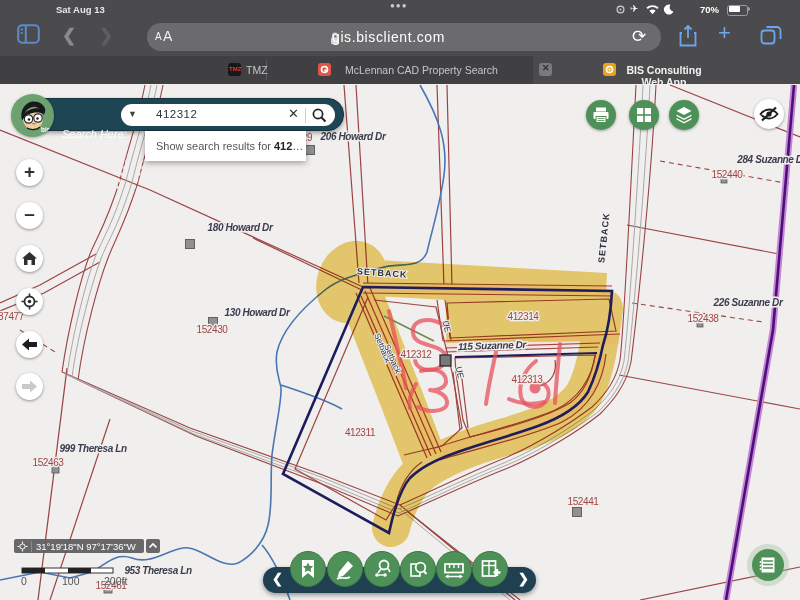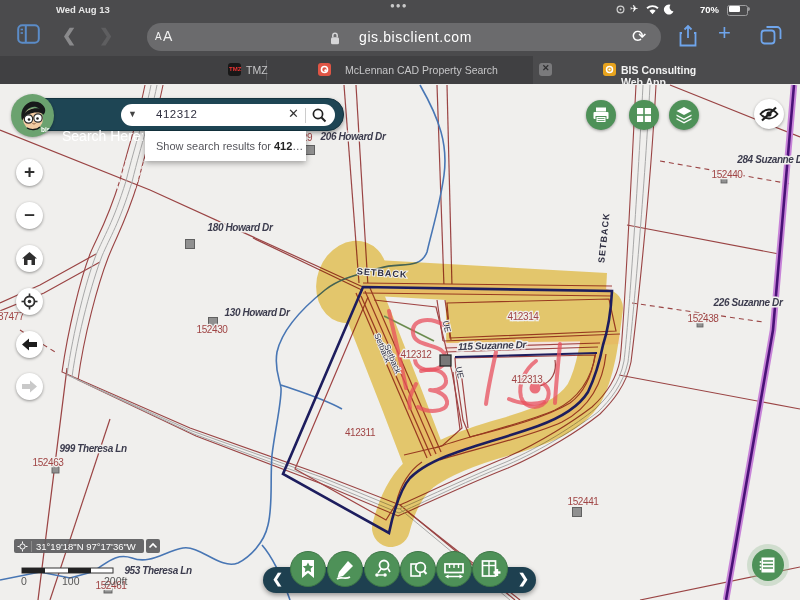--- a/index.html
+++ b/index.html
@@ -1,30 +1,30 @@
 <!DOCTYPE html>
 <html><head><meta charset="utf-8">
 <style>
   html,body{margin:0;padding:0;}
   body{width:800px;height:600px;overflow:hidden;font-family:"Liberation Sans",sans-serif;position:relative;background:#f0efed;}
   .abs{position:absolute;}
   
   #statusbar{left:0;top:0;width:800px;height:18px;background:#4b4b4d;color:#fff;}
   #toolbar{left:0;top:18px;width:800px;height:38px;background:#4b4b4d;}
-  #tabbar{left:0;top:56px;width:707px;height:28px;background:#404042;}
+  #tabbar{left:0;top:56px;width:707px;height:28px;background:#404042;text-align:center;}
   #tab3{left:533px;top:0;width:267px;height:28px;background:#4b4b4d;}
   .tabsep{top:4px;width:1px;height:20px;background:#5a5a5c;}
   #pill{left:147px;top:5px;width:514px;height:28px;background:#6b6b6d;border-radius:14px;color:#fff;}
   .chev{font-size:17px;font-weight:bold;top:7px;}
 </style></head>
 <body>
 <div class="abs" id="mapwrap" style="left:0;top:84px;width:800px;height:516px;"></div>
 <div class="abs" id="statusbar">
   <span class="abs" style="left:8px;top:4px;font-size:14px;font-weight:bold;margin-top:47px;">11:04 PM</span>
-  <span class="abs" style="left:56px;top:4px;font-size:9.5px;font-weight:bold;color:#e8e8e8;">Wed Aug 13</span>
+  <span class="abs" style="left:56px;top:4px;font-size:9.5px;font-weight:bold;color:#e8e8e8;">Sat Aug 13</span>
   <span class="abs" style="left:390px;top:1px;font-size:8px;color:#c9c9c9;letter-spacing:1px;">●●●</span>
   <svg class="abs" style="left:616px;top:5px;" width="9" height="9" viewBox="0 0 9 9">
       <circle cx="4.5" cy="4.5" r="3.4" fill="none" stroke="#cfcfcf" stroke-width="1.2"></circle>
       <circle cx="4.5" cy="4.5" r="1" fill="#cfcfcf"></circle>
     </svg>
   <span class="abs" style="left:630px;top:3px;font-size:10px;">✈</span>
   <svg class="abs" style="left:646px;top:5px;" width="13" height="10" viewBox="0 0 13 10">
       <path d="M6.5 9.2 L3.4 5.8 A4.7 4.7 0 0 1 9.6 5.8 Z M1.7 4 A6.9 6.9 0 0 1 11.3 4 L12.6 2.6 A8.9 8.9 0 0 0 0.4 2.6 Z" fill="#fff"></path>
     </svg>
   <svg class="abs" style="left:663px;top:4px;" width="11" height="11" viewBox="0 0 11 11">
@@ -44,21 +44,21 @@
     </svg>
   <span class="abs chev" style="left:62px;color:#8a8a8c;">❮</span>
   <span class="abs chev" style="left:99px;color:#5e5e60;">❯</span>
   <div class="abs" id="pill">
     <span class="abs" style="left:8px;top:8px;font-size:10px;color:#f2f2f2;">A</span>
       <span class="abs" style="left:16px;top:5px;font-size:14px;color:#f2f2f2;">A</span>
     <svg class="abs" style="left:183px;top:9px;" width="10" height="13" viewBox="0 0 10 13">
         <rect x="1" y="5.2" width="8" height="7" rx="1.5" fill="#d6d6d8"></rect>
         <path d="M2.8,5.2 V3.4 A2.2 2.2 0 0 1 7.2 3.4 V5.2" fill="none" stroke="#d6d6d8" stroke-width="1.5"></path>
       </svg>
-    <span class="abs" style="left:212px;top:5.5px;font-size:14px;color:#fff;letter-spacing:0.6px;">gis.bisclient.com</span>
+    <span class="abs" style="left:185px;top:5.5px;font-size:14px;color:#fff;letter-spacing:0.6px;">gis.bisclient.com</span>
     <span class="abs" style="left:485px;top:3px;font-size:17px;color:#fff;">⟳</span>
   </div>
   <svg class="abs" style="left:678px;top:6px;" width="20" height="24" viewBox="0 0 20 24">
       <g stroke="#6fa5ec" stroke-width="1.8" fill="none">
         <path d="M4 9 H2.5 V21.5 H17.5 V9 H16"></path>
         <path d="M10 14 V2.5 M6.5 5.5 L10 2 L13.5 5.5"></path>
       </g>
     </svg>
   <span class="abs" style="left:718px;top:2px;font-size:22px;color:#6fa5ec;font-weight:300;">+</span>
   <svg class="abs" style="left:760px;top:7px;" width="22" height="20" viewBox="0 0 22 20">
@@ -246,21 +246,21 @@
   <rect x="22" y="568" width="91" height="5" fill="#fff" stroke="#333" stroke-width="1"></rect>
   <rect x="22" y="568" width="23" height="5" fill="#222"></rect>
   <rect x="68" y="568" width="23" height="5" fill="#222"></rect>
   <text x="21" y="585" font-size="10.5px" fill="#555">0</text>
   <text x="62" y="585" font-size="10.5px" fill="#555">100</text>
   <text x="104" y="585" font-size="10.5px" fill="#555">200ft</text>
  </g>
 </svg>
 
 <div class="abs" style="left:28px;top:98px;width:314px;height:31px;background:#1e4554;border:1px solid #14333f;border-radius:6px 16px 16px 6px;box-shadow:0 2px 4px rgba(0,0,0,.35);"></div>
-<span class="abs" style="left:62px;top:111px;font-size:14px;color:#fff;margin-top:17px;">Search Here:</span>
+<span class="abs" style="left:62px;top:111px;font-size:11px;font-style:italic;color:#fff;margin-top:17px;">Search Here:</span>
 <div class="abs" style="left:121px;top:104px;width:214px;height:22px;background:#fff;border-radius:11px;"></div>
 <span class="abs" style="left:128px;top:109px;font-size:9px;color:#444;">▼</span>
 <span class="abs" style="left:156px;top:108px;font-size:11.5px;color:#2f2f3f;letter-spacing:0.5px;">412312</span>
 <span class="abs" style="left:288px;top:106px;font-size:13px;color:#333;">✕</span>
 <span class="abs" style="left:305px;top:108px;width:1px;height:15px;background:#ccc;"></span>
 <svg class="abs" style="left:311px;top:107px;" width="17" height="17" viewBox="0 0 17 17">
     <circle cx="7" cy="7" r="4.6" fill="none" stroke="#222" stroke-width="1.7"></circle>
     <line x1="10.5" y1="10.5" x2="14.5" y2="14.5" stroke="#222" stroke-width="1.9"></line>
   </svg>
 <div class="abs" style="left:11px;top:94px;width:43px;height:43px;border-radius:50%;background:#6ba26f;overflow:hidden;box-shadow:0 1px 3px rgba(0,0,0,.3);">

